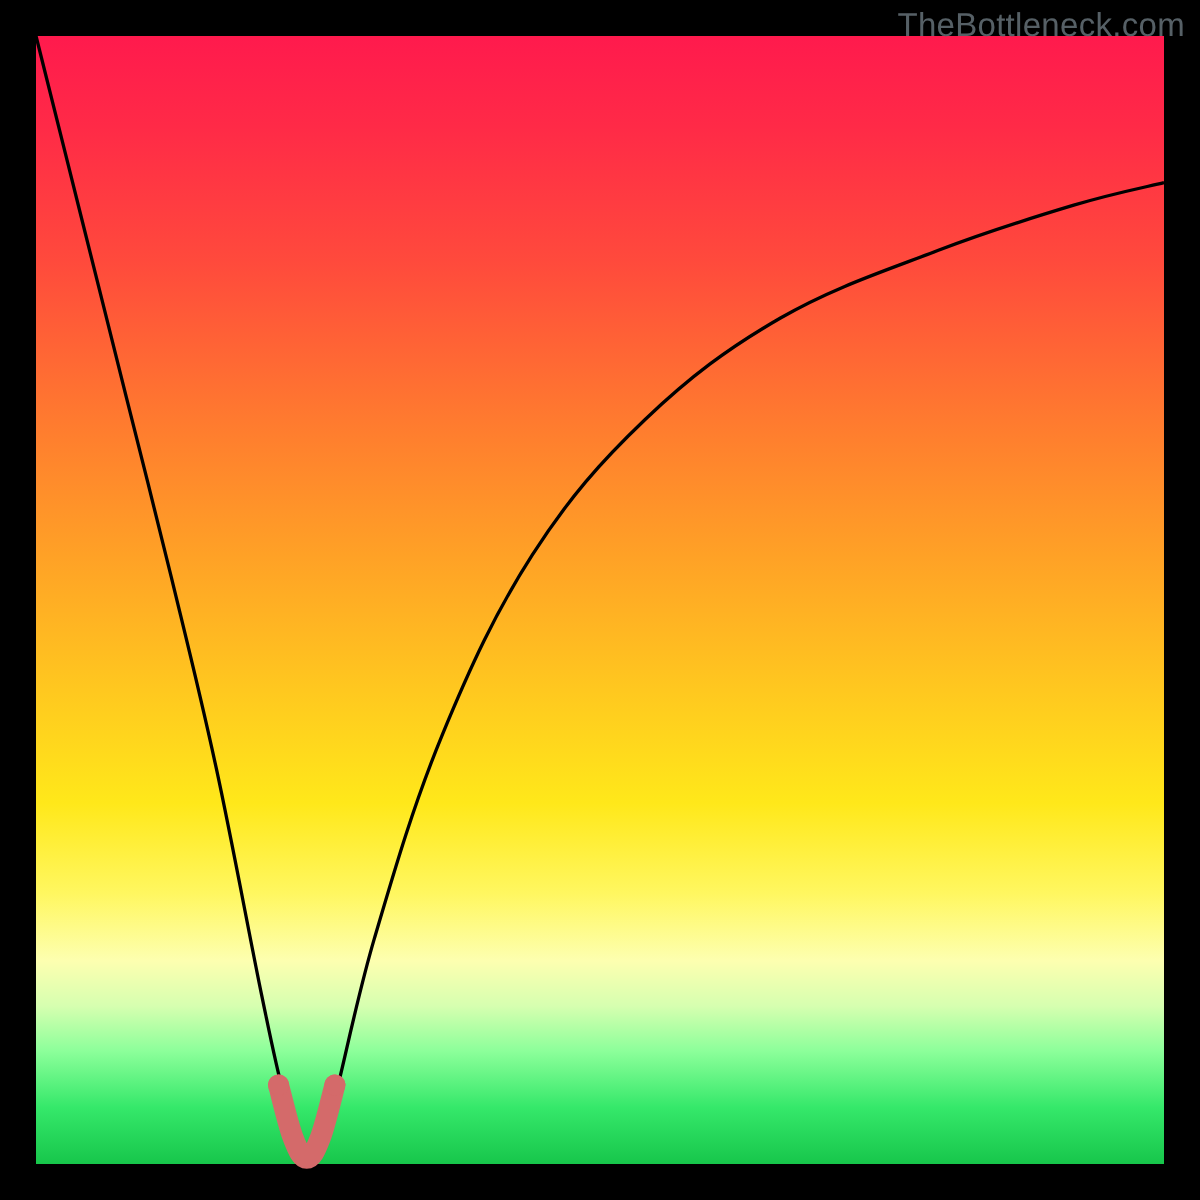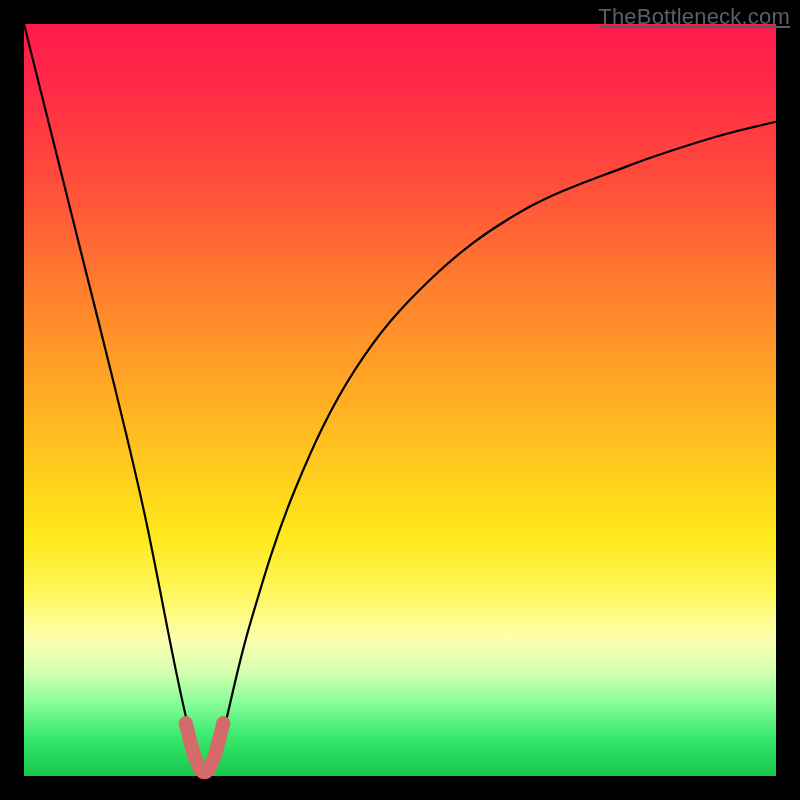--- a/index.html
+++ b/index.html
@@ -44,21 +44,20 @@
     );
   }
   .watermark {
     position: absolute;
     top: 4px;
     right: 10px;
     color: #566066;
     font-size: 22px;
     letter-spacing: 0.2px;
     user-select: none;
-    text-decoration: underline;
   }
   svg.curve {
     position: absolute;
     left: 0;
     top: 0;
     width: 752px;
     height: 752px;
     overflow: visible;
   }
   .black-stroke {

